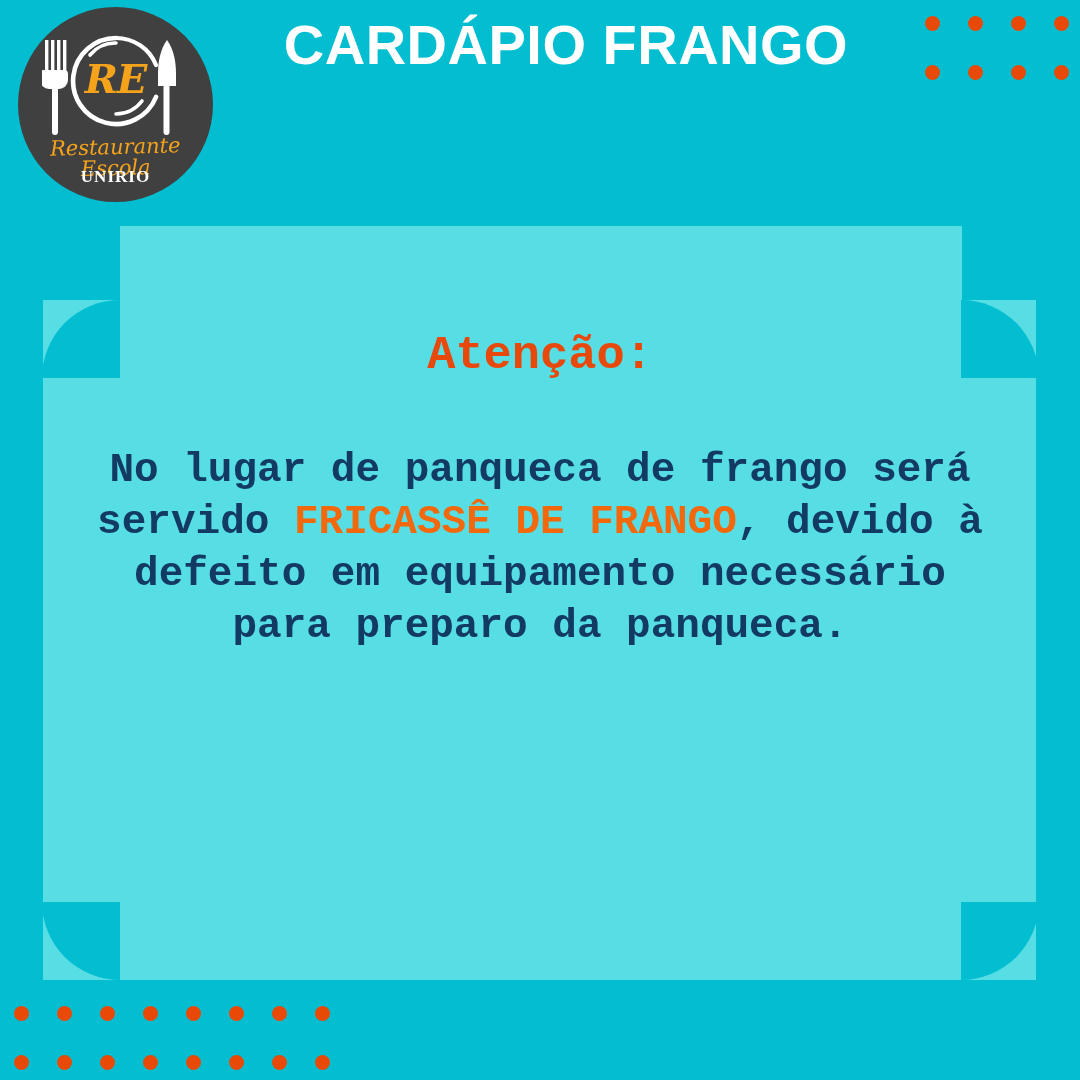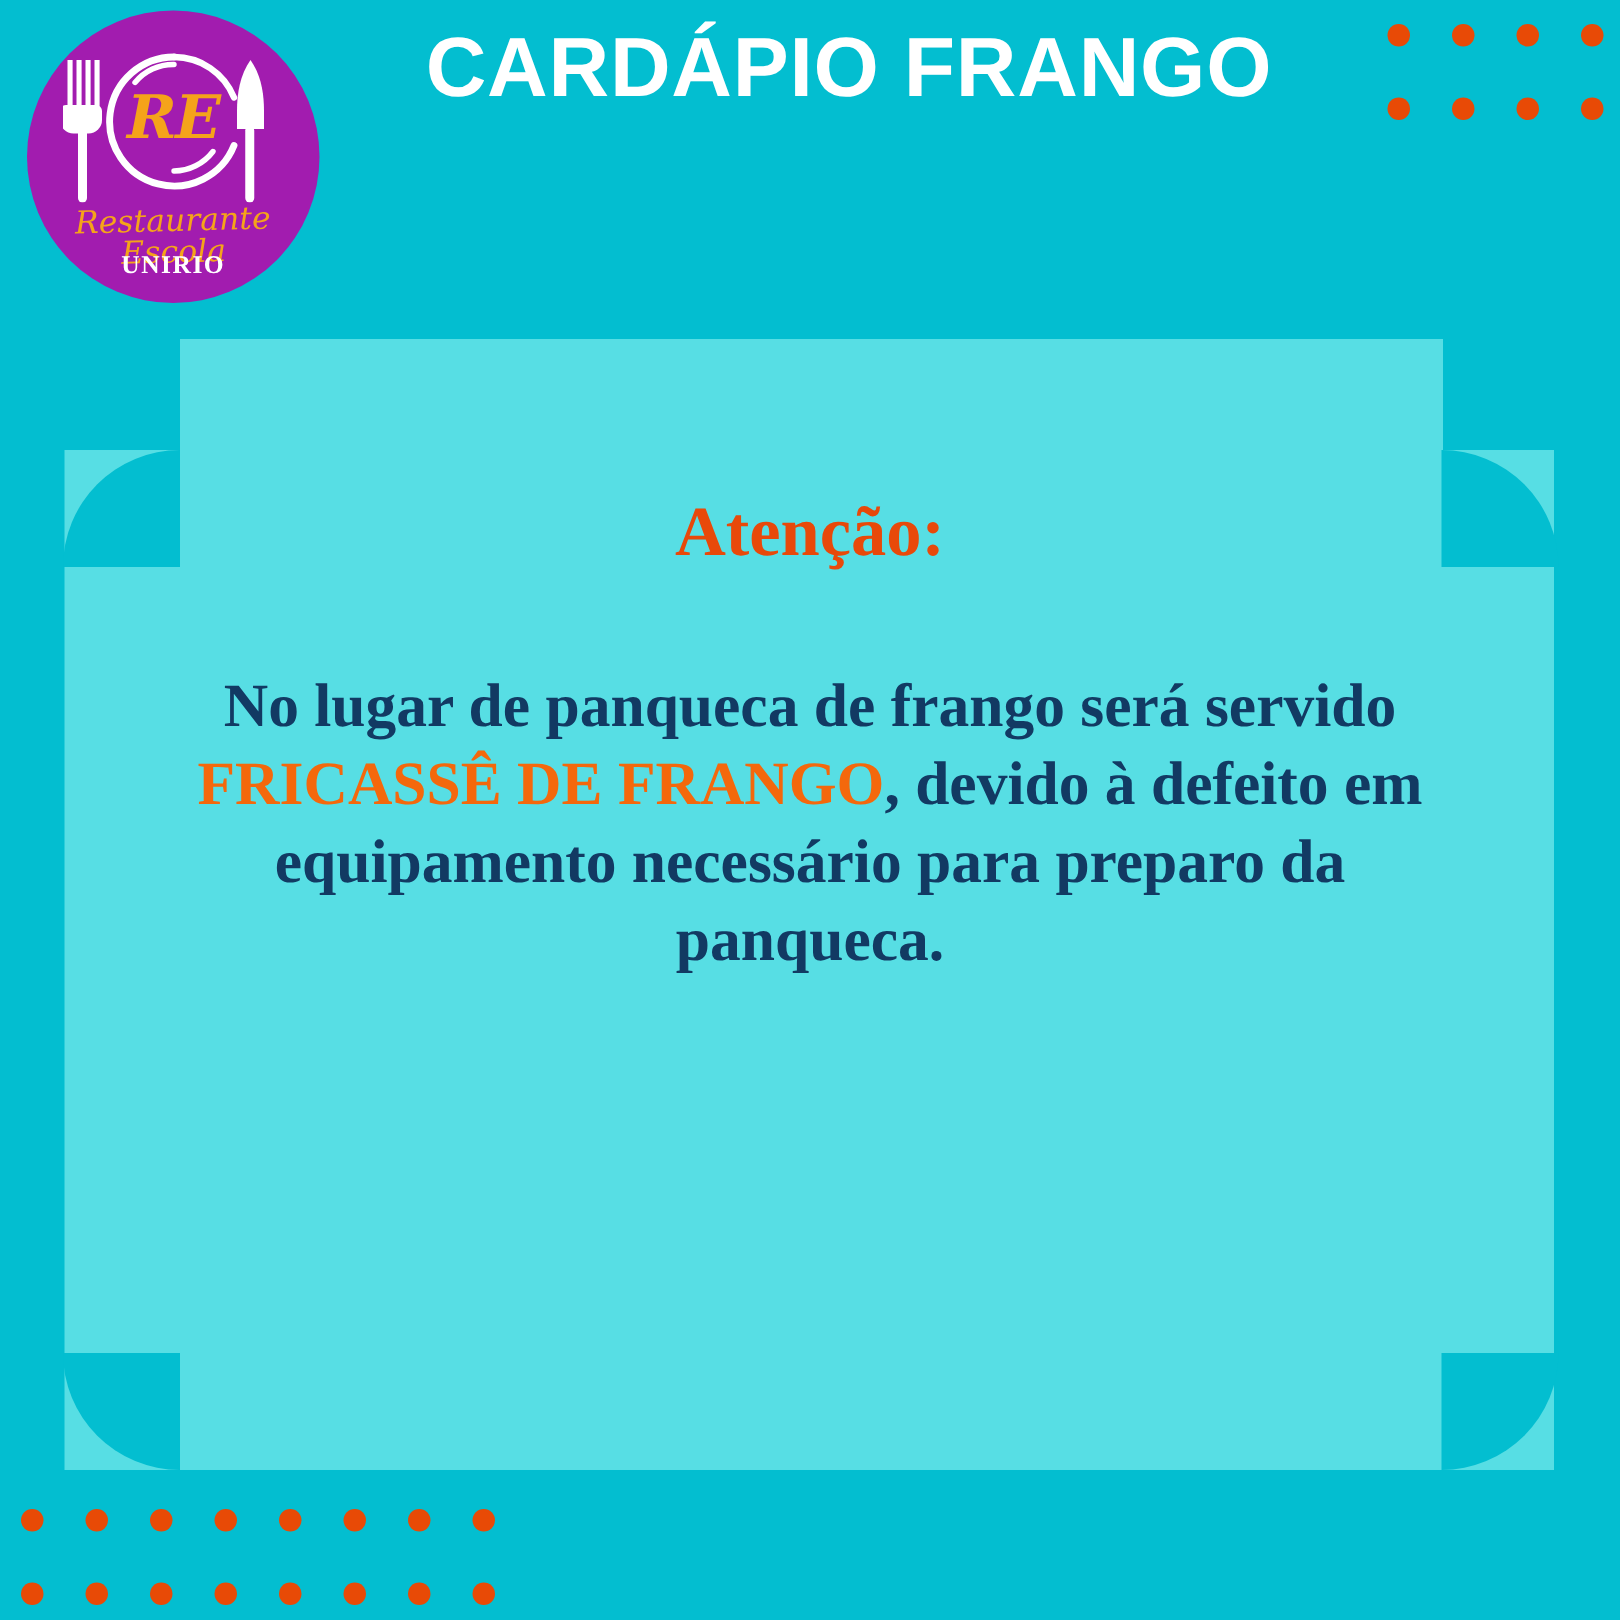--- a/index.html
+++ b/index.html
@@ -108,21 +108,21 @@
   .notch-tl{ left:42px;  top:300px;  border-top-left-radius:78px;    transform:rotate(0deg); }
   .notch-tr{ left:961px; top:300px;  border-top-right-radius:78px; }
   .notch-bl{ left:42px;  top:902px;  border-bottom-left-radius:78px; }
   .notch-br{ left:961px; top:902px;  border-bottom-right-radius:78px; }
 
   
   .content{
     position:absolute; left:90px; top:330px; width:900px;
     text-align:center;
     color:#123a63;
-    font-family:Liberation Serif, serif;
+    font-family:Liberation Mono, monospace;
     font-weight:700;
   }
   .attention{
     font-size:47px;
     color:#e8490a;
     line-height:1.1;
     margin-bottom:62px;
   }
   .para{
     font-size:41px;
@@ -138,21 +138,21 @@
 
 <div class="card-wrap">
   <div class="card-outer" style="background: rgb(87, 222, 228);"></div>
   <div class="card-inner" style="background: rgb(87, 222, 228);"></div>
   <div class="notch notch-tl" style="background: rgb(3, 190, 208);"></div>
   <div class="notch notch-tr" style="background: rgb(3, 190, 208);"></div>
   <div class="notch notch-bl" style="background: rgb(3, 190, 208);"></div>
   <div class="notch notch-br" style="background: rgb(3, 190, 208);"></div>
 </div>
 
-<div class="logo-badge" style="background: #a21caf;">
+<div class="logo-badge" style="background: #404040;">
 
   <div class="logo-fork">
     <svg width="30" height="95" viewBox="0 0 30 95">
       <rect x="3" y="0" width="3.4" height="34" fill="#ffffff"></rect>
       <rect x="9" y="0" width="3.4" height="34" fill="#ffffff"></rect>
       <rect x="15" y="0" width="3.4" height="34" fill="#ffffff"></rect>
       <rect x="21" y="0" width="3.4" height="34" fill="#ffffff"></rect>
       <path d="M2,30 h20 a4,4 0 0 1 4,4 v6 a9,9 0 0 1 -9,9 h-10 a9,9 0 0 1 -9,-9 v-6 a4,4 0 0 1 4,-4 z" fill="#ffffff"></path>
       <rect x="10" y="44" width="6" height="51" rx="3" fill="#ffffff"></rect>
     </svg>

